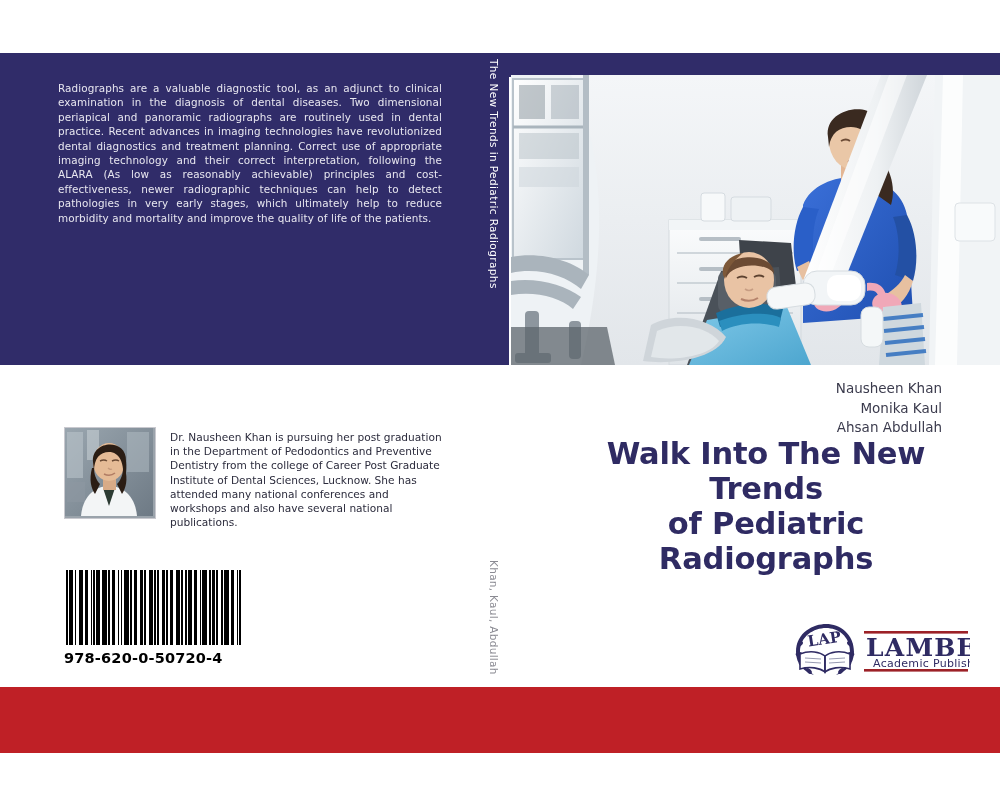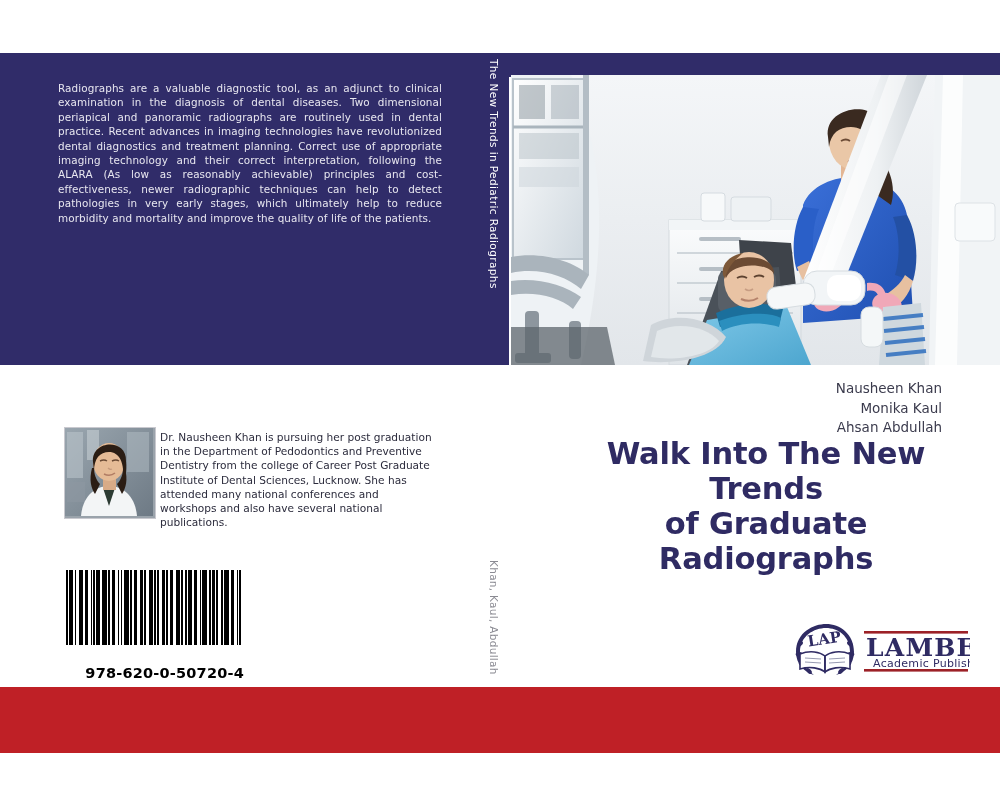--- a/index.html
+++ b/index.html
@@ -40,29 +40,29 @@
   .title{position:absolute;left:560px;top:436px;width:412px;
          text-align:center;color:#2f2b63;font-size:30.5px;line-height:35px;
          font-weight:bold;letter-spacing:-.2px;}
   .subtitle{position:absolute;left:560px;top:506px;width:412px;
          text-align:center;color:#4a4a5e;font-size:16px;letter-spacing:-.1px;}
 
   
   .author-photo{position:absolute;left:64px;top:427px;width:90px;height:90px;
          border:1px solid #c9c9cf;overflow:hidden;background:#9aa3ab;}
   .author-photo svg{display:block;width:88px;height:88px;}
-  .bio{position:absolute;left:160px;top:430px;width:272px;
+  .bio{position:absolute;left:170px;top:430px;width:272px;
        color:#2b2b3c;font-size:10.6px;line-height:14.2px;}
 
   
   .barcode-box{position:absolute;left:64px;top:570px;width:180px;height:106px;background:#ffffff;}
   .bars{position:absolute;left:0;top:0;width:180px;height:75px;}
   .bars i{position:absolute;top:0;height:75px;background:#000000;display:block;}
-  .isbn{position:absolute;left:0;top:80px;width:180px;text-align:right;
-        color:#000000;font-size:14.5px;font-weight:bold;letter-spacing:.2px;margin-top:15px;}
+  .isbn{position:absolute;left:0;top:80px;width:180px;text-align:left;
+        color:#000000;font-size:14.5px;font-weight:bold;letter-spacing:.2px;}
 
   
   .lap{position:absolute;left:788px;top:622px;width:182px;height:56px;}
   .lap svg{display:block;width:182px;height:56px;}
 
   
   .red-band{position:absolute;left:0;top:687px;width:1000px;height:66px;background:#bf2026;}
 </style>
 </head>
 <body>
@@ -237,21 +237,21 @@
   </div>
   <div class="spine-authors">
     <span>Khan, Kaul, Abdullah</span>
   </div>
 
   <div class="authors" style="white-space:pre-line;">Nausheen Khan
 Monika Kaul
 Ahsan Abdullah</div>
 
   <div class="title" style="white-space:pre-line;">Walk Into The New Trends
-of Graduate Radiographs</div>
+of Pediatric Radiographs</div>
 
 
   <div class="author-photo">
     <svg viewBox="0 0 88 88" preserveAspectRatio="xMidYMid slice">
       <defs>
         <linearGradient id="bg2" x1="0" y1="0" x2="1" y2="1">
           <stop offset="0" stop-color="#9aa6af"></stop>
           <stop offset="1" stop-color="#6e7a85"></stop>
         </linearGradient>
       </defs>

